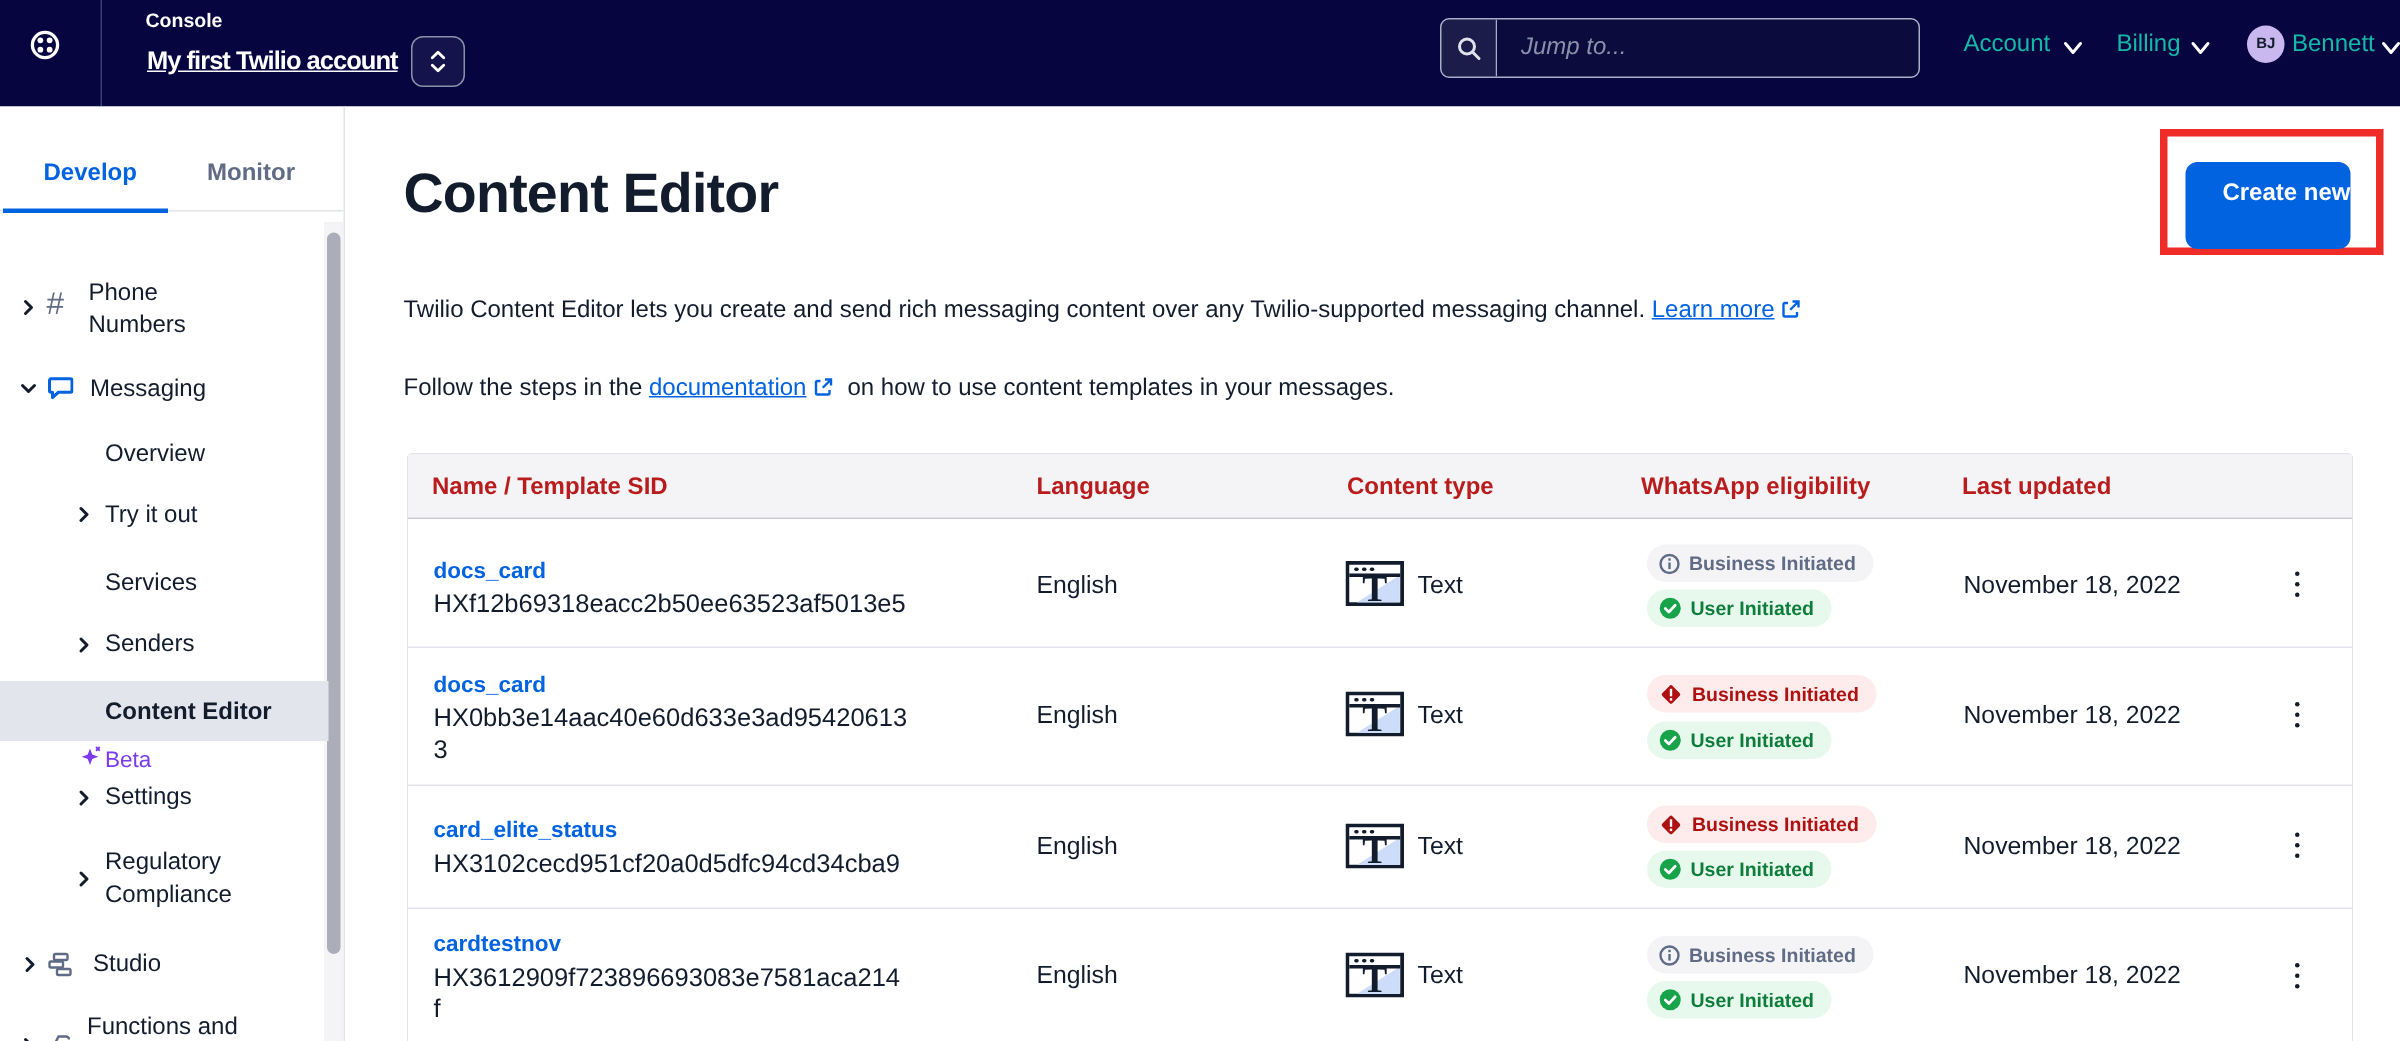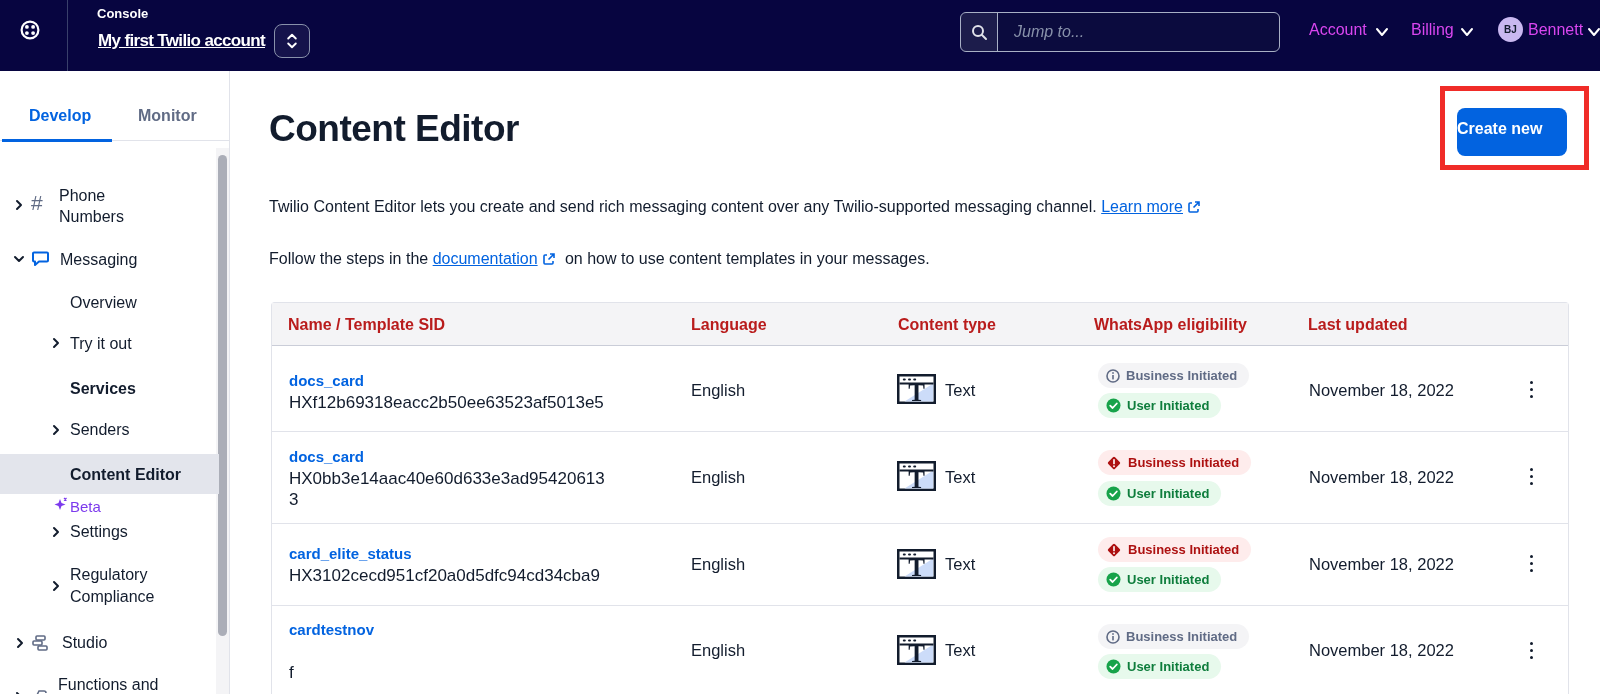--- a/index.html
+++ b/index.html
@@ -9,41 +9,41 @@
 
   
   #nav { position:absolute; left:0; top:0; width:1600px; height:71px; background:#070540; }
   #nav .divider { position:absolute; left:67px; top:0; width:1px; height:71px; background:#39406b; }
   #console-lbl { position:absolute; left:97px; top:6px; font-size:13px; font-weight:bold; color:#fff; }
   #acct-name { position:absolute; left:98px; top:31px; font-size:17px; letter-spacing:-0.65px; font-weight:bold; color:#fff; text-decoration:underline; }
   #acct-btn { position:absolute; left:274px; top:24px; width:36px; height:34px; border:1px solid #8891AA; border-radius:8px; background:rgba(255,255,255,0.06); }
   #search { position:absolute; left:960px; top:12px; width:320px; height:40px; border:1px solid #A8B0C5; border-radius:6px; background:#0B0B3E; }
   #search .iconbox { position:absolute; left:0; top:0; width:37px; height:38px; border-right:1px solid #A8B0C5; background:rgba(255,255,255,0.07); border-radius:5px 0 0 5px; }
   #search .ph { position:absolute; left:53px; top:10px; font-size:16px; font-style:italic; color:#8891AA; }
-  .navlink { position:absolute; top:21px; font-size:16px; color:#d946ef; }
+  .navlink { position:absolute; top:21px; font-size:16px; color:#14b8a6; }
   #avatar { position:absolute; left:1498px; top:17px; width:25px; height:25px; border-radius:50%; background:#C9B8F0; color:#121C2D; font-size:10px; font-weight:bold; text-align:center; line-height:25px; }
 
   
   #side { position:absolute; left:0; top:71px; width:230px; height:623px; background:#fff; border-right:1px solid #E1E3EA; }
   #tabs-border { position:absolute; left:0; top:69px; width:229px; height:1px; background:#E1E3EA; }
   #tab-underline { position:absolute; left:2px; top:68px; width:110px; height:3px; background:#0263E0; }
   .tab { position:absolute; top:36px; font-size:16px; font-weight:bold; }
   #scroll-track { position:absolute; left:216px; top:77px; width:13px; height:546px; background:#F4F4F6; }
   #scroll-thumb { position:absolute; left:218px; top:84px; width:9px; height:481px; background:#ABAEB8; border-radius:5px; }
   .nav-item { position:absolute; font-size:16px; color:#121C2D; line-height:21px; }
   .chev { position:absolute; width:16px; height:16px; }
   #sel-bg { position:absolute; left:0; top:383px; width:219px; height:40px; background:#E3E5EC; }
 
   
   #main { position:absolute; left:230px; top:71px; width:1370px; height:623px; background:#fff; }
   h1 { position:absolute; left:39px; top:37px; font-size:37px; font-weight:bold; color:#121C2D; letter-spacing:-0.5px; }
   .para { position:absolute; left:39px; font-size:16px; color:#121C2D; }
   .para a { color:#0263E0; }
   #red-rect { position:absolute; left:1210px; top:15px; width:149px; height:84px; border:5px solid #F02C28; }
-  #create-btn { position:absolute; left:1227px; top:37px; width:110px; height:48px; background:#0263E0; border-radius:8px; color:#fff; font-size:16px; font-weight:bold; text-align:left; line-height:41px; }
+  #create-btn { position:absolute; left:1227px; top:37px; width:110px; height:58px; background:#0263E0; border-radius:8px; color:#fff; font-size:16px; font-weight:bold; text-align:right; line-height:41px; }
 
   
   #table { position:absolute; left:41px; top:231px; width:1298px; height:398px; border:1px solid #E1E3EA; border-radius:4px 4px 0 0; border-bottom:none; }
   #thead { position:absolute; left:0; top:0; width:1296px; height:43px; background:#F4F4F6; border-bottom:1px solid #CACDD8; }
   .th { position:absolute; top:13px; font-size:16px; font-weight:bold; color:#b91c1c; }
   .row-border { position:absolute; left:0; width:1296px; height:1px; background:#E1E3EA; }
   .cell.name { font-size:15px; font-weight:bold; color:#0263E0; }
   .sid { font-size:17px !important; color:#121C2D; }
   .cell { position:absolute; font-size:16.5px; color:#121C2D; line-height:21px; }
   .pill { position:absolute; height:25px; border-radius:13px; font-size:13px; font-weight:bold;
@@ -120,21 +120,21 @@
   <svg class="abs" style="left:32px;top:180px" width="17" height="15" viewBox="0 0 17 15">
     <path d="M2 1.5 h13 a1 1 0 0 1 1 1 v7 a1 1 0 0 1 -1 1 h-8 l-4 3.5 v-3.5 h-1 a1 1 0 0 1 -1 -1 v-7 a1 1 0 0 1 1 -1 z" fill="none" stroke="#0263E0" stroke-width="2" stroke-linejoin="round"></path>
   </svg>
   <div class="nav-item" style="left:60px;top:178px;font-weight:normal;">Messaging</div>
 
   <div class="nav-item" style="left:70px;top:221px;">Overview</div>
   <svg class="chev" style="left:48px;top:264px" viewBox="0 0 16 16">
       <path d="M6 4 L10 8 L6 12" fill="none" stroke="#121C2D" stroke-width="2" stroke-linecap="round" stroke-linejoin="round"></path>
     </svg>
   <div class="nav-item" style="left:70px;top:262px;">Try it out</div>
-  <div class="nav-item" style="left:70px;top:307px;font-weight:bold;">Services</div>
+  <div class="nav-item" style="left:70px;top:307px;">Services</div>
   <svg class="chev" style="left:48px;top:351px" viewBox="0 0 16 16">
       <path d="M6 4 L10 8 L6 12" fill="none" stroke="#121C2D" stroke-width="2" stroke-linecap="round" stroke-linejoin="round"></path>
     </svg>
   <div class="nav-item" style="left:70px;top:348px;">Senders</div>
   <div class="nav-item" style="left:70px;top:393px;font-weight:bold;">Content Editor</div>
 
   <svg class="abs" style="left:54px;top:426px" width="15" height="15" viewBox="0 0 15 15">
     <path d="M6 2 L7.5 6 L11.5 7.5 L7.5 9 L6 13 L4.5 9 L0.5 7.5 L4.5 6 Z" fill="#7C3AED"></path>
     <path d="M10 1 L12.5 3.5 M12.5 1 L10 3.5" stroke="#7C3AED" stroke-width="1.2"></path>
   </svg>
@@ -279,20 +279,21 @@
           <path d="M4.2 7.7 L6.6 10 L10.8 5.5" fill="none" stroke="#fff" stroke-width="1.8" stroke-linecap="round" stroke-linejoin="round"></path>
         </svg>User Initiated</div>
     <div class="cell" style="left:1037px;top:251px;">November 18, 2022</div>
     <div class="dots" style="top:252px;">
         <span></span>
         <span></span>
         <span></span>
       </div>
 
     <div class="cell name" style="left:17px;top:316px;">cardtestnov</div>
+    <div class="cell sid" style="left:17px;top:338px;">HX3612909f723896693083e7581aca214</div>
     <div class="cell sid" style="left:17px;top:359px;">f</div>
     <div class="cell" style="left:419px;top:337px;">English</div>
     <svg class="abs" style="left:625px;top:332px;" width="39" height="30" viewBox="0 0 39 30">
       <rect x="1.25" y="1.25" width="36.5" height="27.5" fill="#fff" stroke="#121C2D" stroke-width="2.5"></rect>
       <polygon points="36.2,9.5 36.2,27.6 7.5,27.6" fill="#CCDCF9"></polygon>
       <line x1="2.5" y1="9.5" x2="36.5" y2="9.5" stroke="#121C2D" stroke-width="2.2"></line>
       <rect x="5.8" y="4.4" width="3" height="2.2" rx="1.1" fill="#121C2D"></rect>
       <rect x="11.0" y="4.4" width="3" height="2.2" rx="1.1" fill="#121C2D"></rect>
       <rect x="16.2" y="4.4" width="3" height="2.2" rx="1.1" fill="#121C2D"></rect>
       <text x="19.5" y="26.5" font-family="Liberation Serif, serif" font-size="25" font-weight="bold" fill="#121C2D" text-anchor="middle">T</text>

